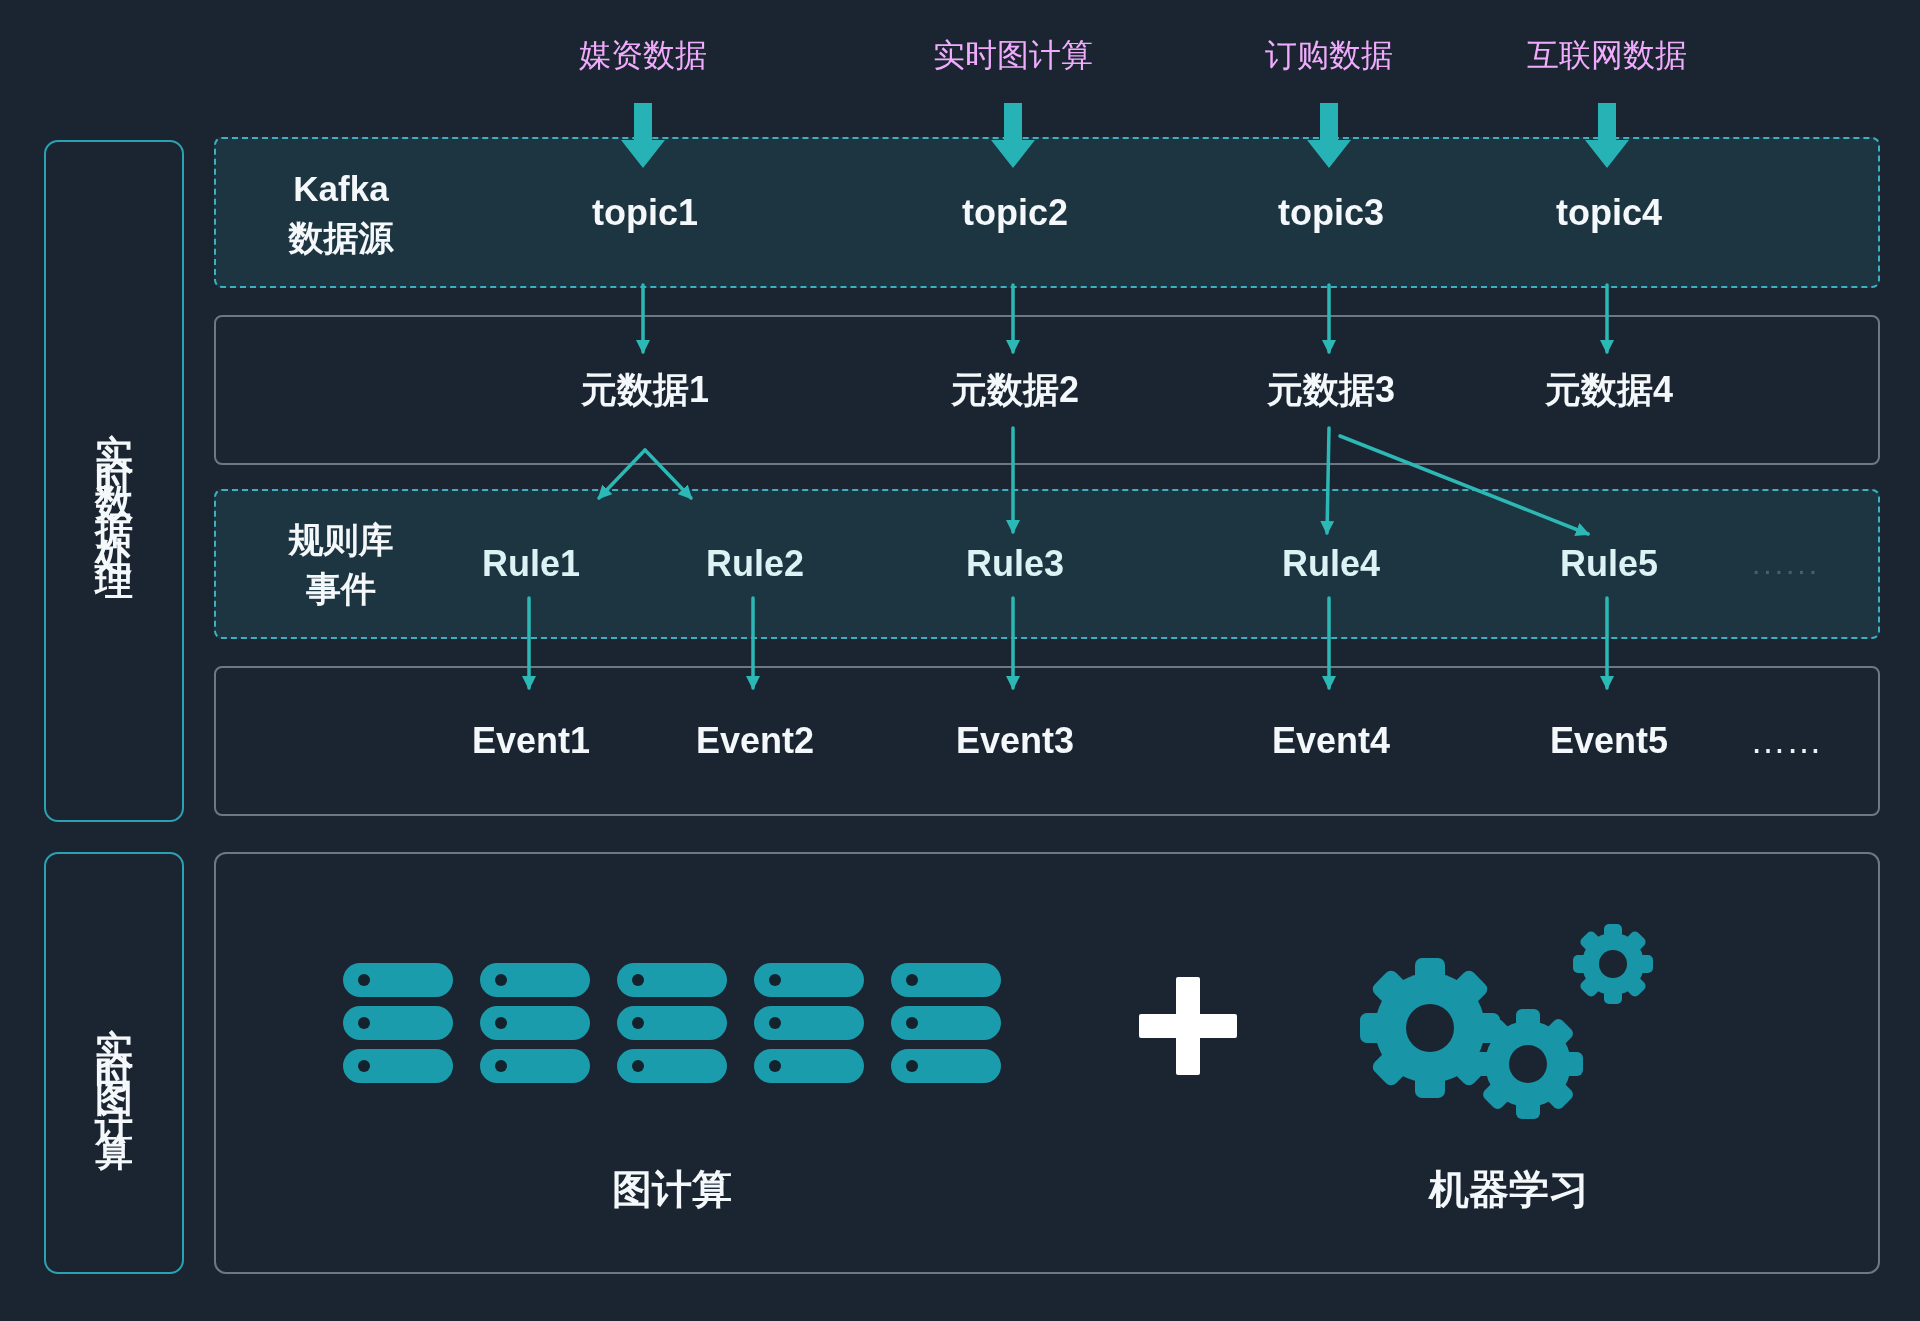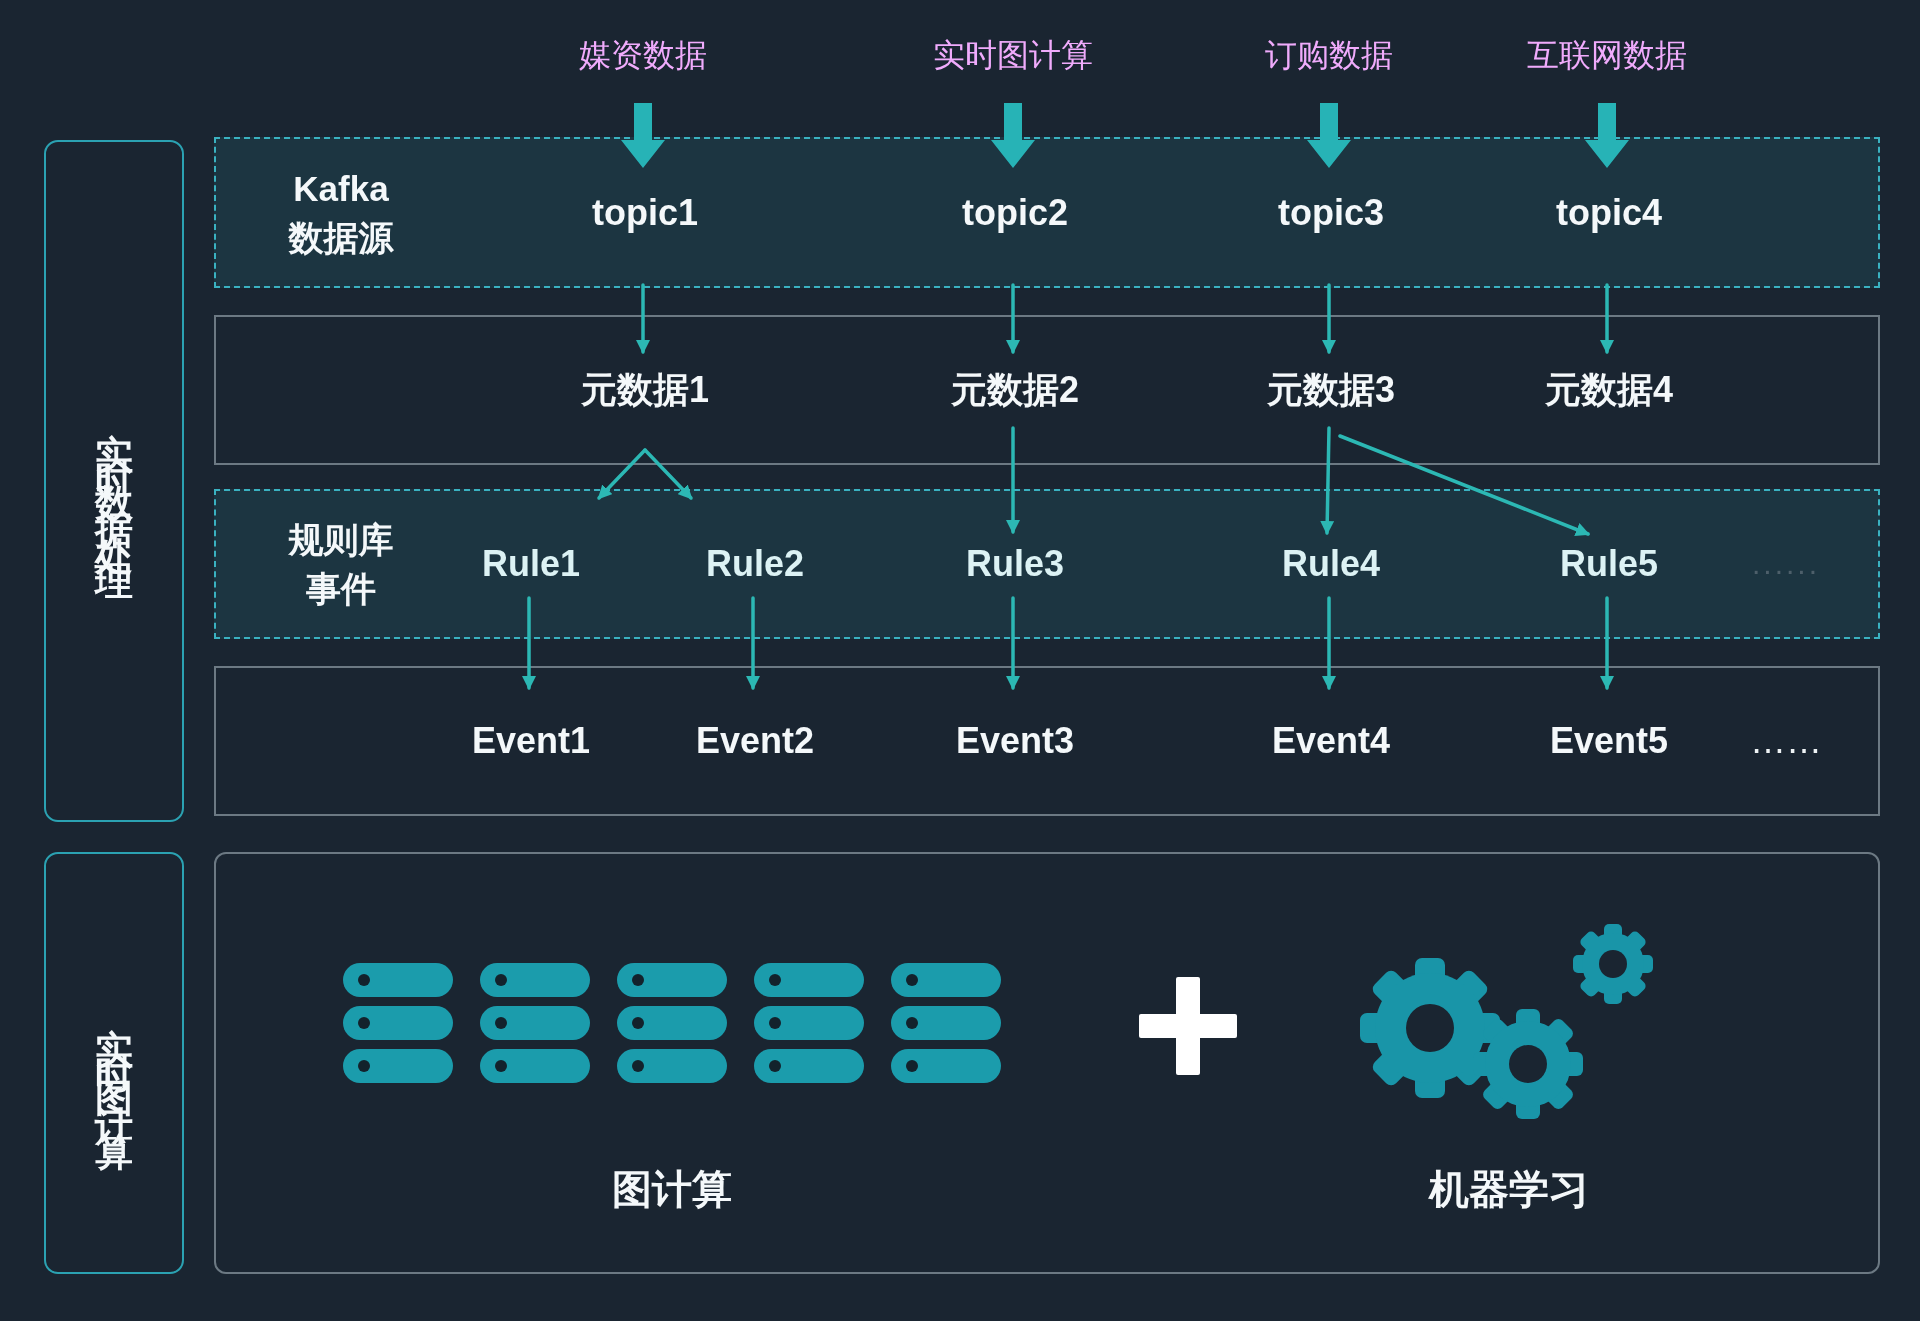--- a/index.html
+++ b/index.html
@@ -8,21 +8,21 @@
 
   .top-label{position:absolute;top:34px;transform:translateX(-50%);
              font-size:32px;font-weight:400;color:#f0abfc;white-space:nowrap;}
 
   .side-panel{position:absolute;left:44px;width:140px;border:2px solid #2ba2b2;
               border-radius:14px;box-sizing:border-box;
               display:flex;align-items:center;justify-content:center;}
   .vtext{writing-mode:vertical-lr;text-orientation:upright;color:#f4f8fa;
          font-size:38px;font-weight:600;letter-spacing:26px;line-height:1;}
 
-  .band{position:absolute;left:214px;width:1666px;box-sizing:border-box;border-radius:0;}
+  .band{position:absolute;left:214px;width:1666px;box-sizing:border-box;border-radius:8px;}
   .band.dashed{border:2px dashed #3ab2c1;background:rgba(44,163,178,0.13);}
   .band.solid{border:2px solid rgba(190,205,214,0.5);}
   .band-label{position:absolute;left:18px;width:214px;top:50%;transform:translateY(-50%);
               text-align:center;color:#f4f8fa;font-size:35px;font-weight:600;line-height:1.4;}
   .item{position:absolute;top:50%;transform:translate(-50%,-50%);
         color:#f4f8fa;font-size:36px;white-space:nowrap;font-weight:bold;}
   .band.rules .item{color:#dcf2f4;}
   .dots-faint{position:absolute;top:50%;transform:translate(-50%,-50%);
               color:#4d5f6a;font-size:30px;letter-spacing:3px;white-space:nowrap;}
   .dots-bright{position:absolute;top:50%;transform:translate(-50%,-50%);

